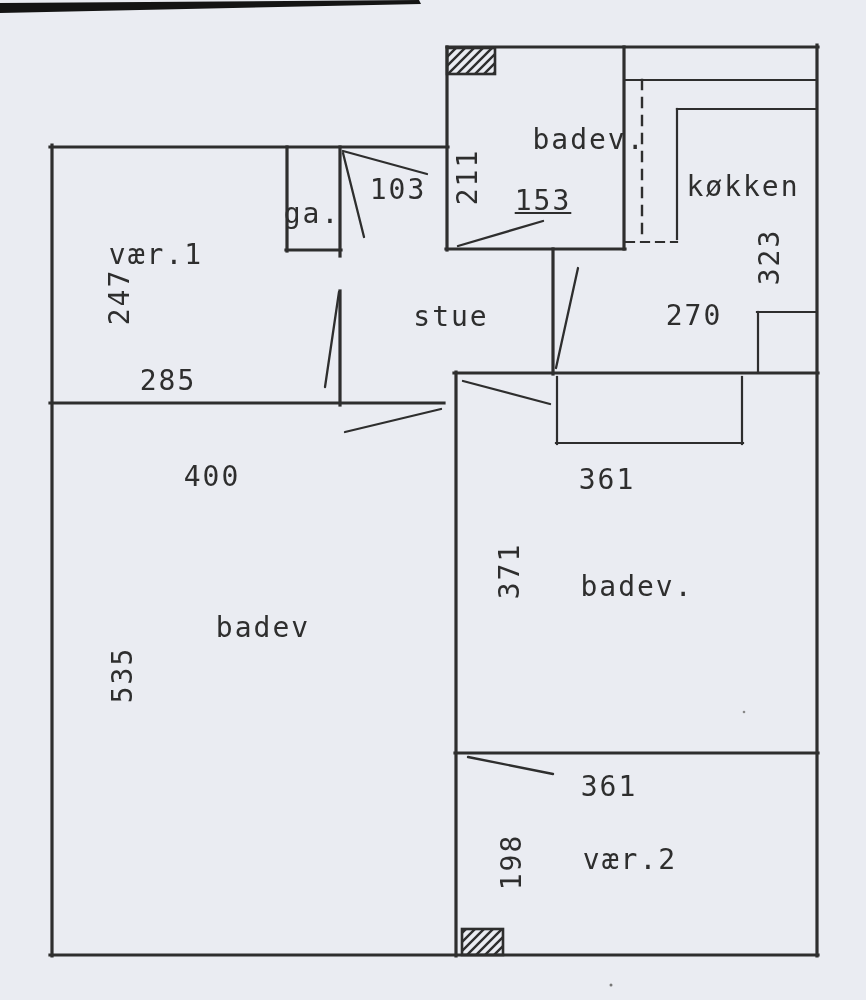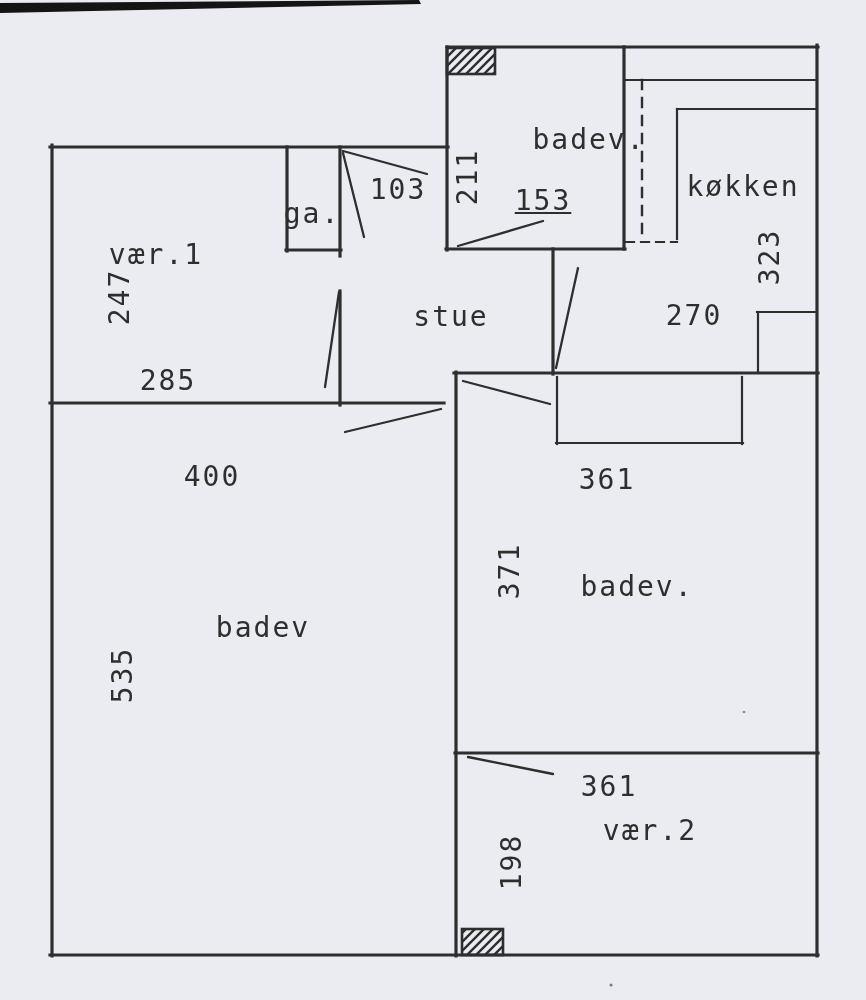--- a/index.html
+++ b/index.html
@@ -106,16 +106,16 @@
 
   <div class="lbl" style="left:212px;top:477px;">400</div>
   <div class="lbl" style="left:263px;top:628px;">badev</div>
   <div class="lbl rot" style="left:123px;top:675px;">535</div>
 
   <div class="lbl" style="left:607px;top:480px;">361</div>
   <div class="lbl rot" style="left:510px;top:571px;">371</div>
   <div class="lbl" style="left:637px;top:587px;">badev.</div>
 
   <div class="lbl" style="left:609px;top:787px;">361</div>
-  <div class="lbl" style="left:630px;top:831px;margin-left:20px;">vær.2</div>
+  <div class="lbl" style="left:630px;top:860px;">vær.2</div>
   <div class="lbl rot" style="left:512px;top:862px;">198</div>
 
 </div>
 
 </body></html>

